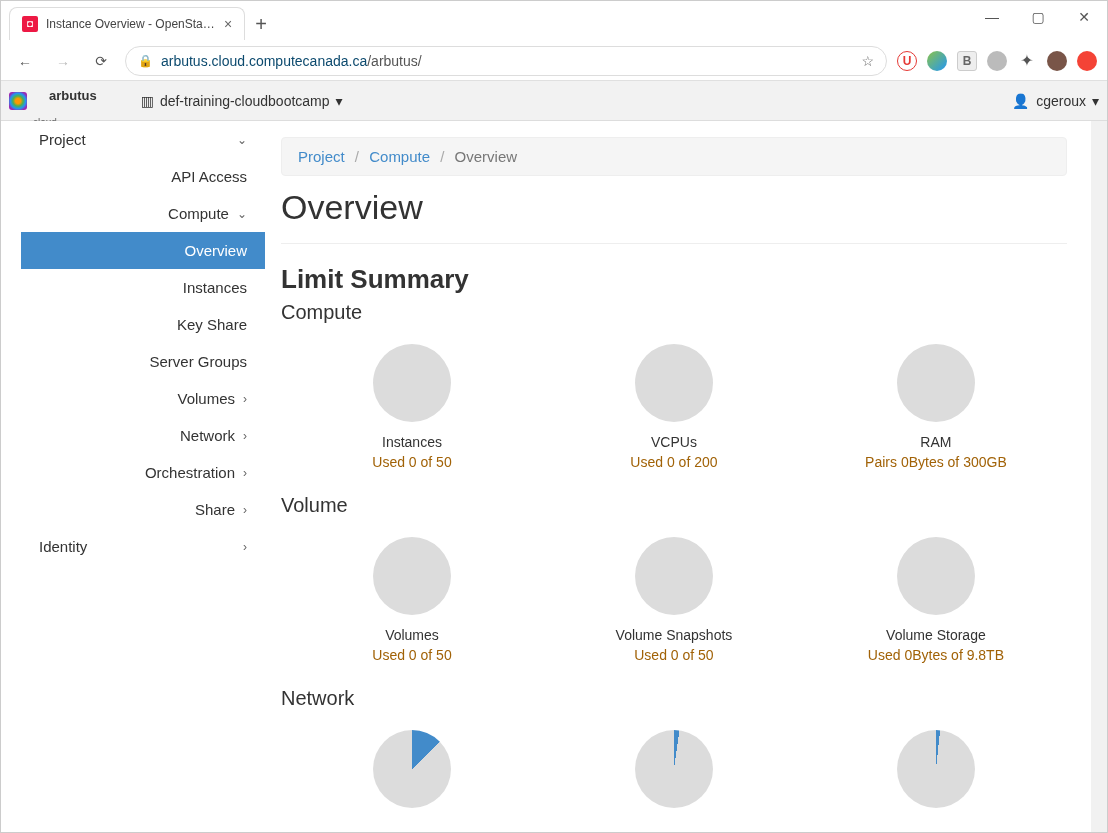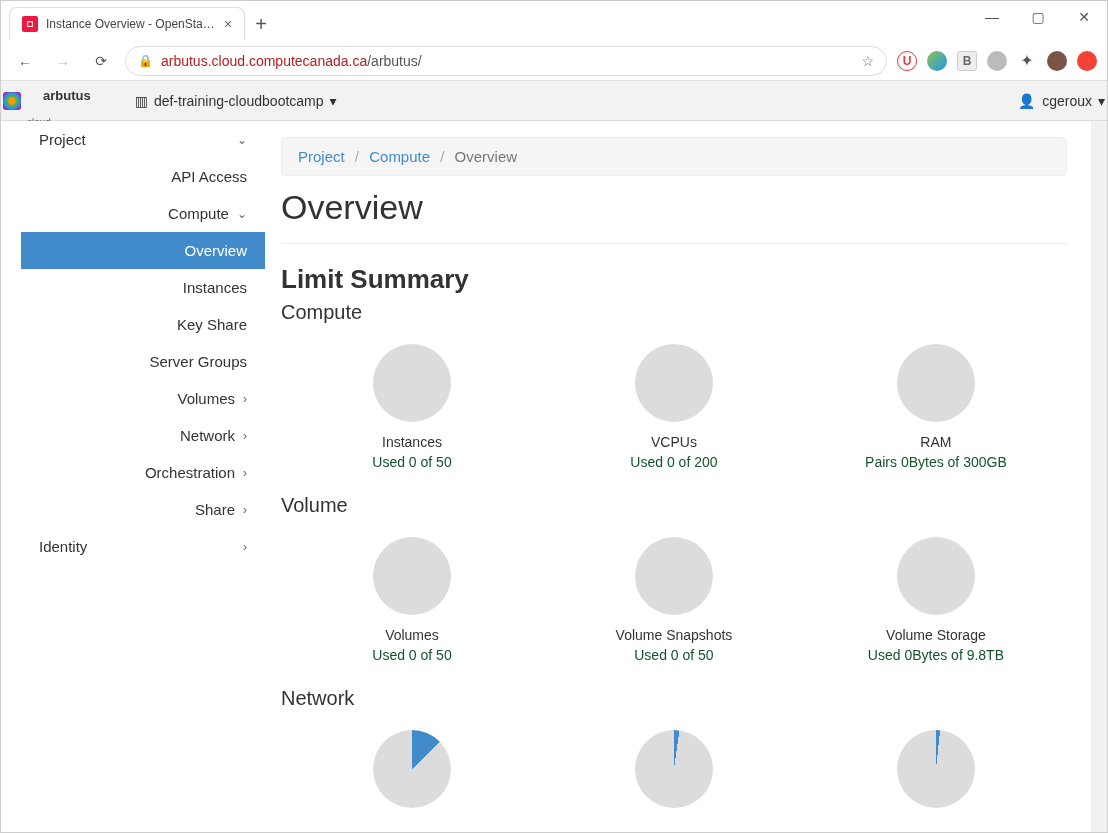--- a/index.html
+++ b/index.html
@@ -17,27 +17,27 @@
 .win-controls { margin-left: auto; display: flex; }
 .win-btn { width: 46px; height: 32px; display: flex; align-items: center; justify-content: center; color: #555; cursor: pointer; }
 
 
 .addr-row { height: 40px; display: flex; align-items: center; padding: 0 10px; gap: 10px; border-bottom: 1px solid #e0e0e0; }
 .nav-btn { width: 28px; height: 28px; display: flex; align-items: center; justify-content: center; color: #555; cursor: pointer; border-radius: 50%; }
 .nav-btn.disabled { color: #bbb; }
 .addr-bar { flex: 1; height: 30px; border: 1px solid #ddd; border-radius: 15px; display: flex; align-items: center; padding: 0 12px; gap: 8px; }
 .addr-bar .lock { color: #666; font-size: 12px; }
 .addr-bar .url { font-size: 14px; color: #555; flex: 1; }
-.addr-bar .url .domain { color: #b91c1c; }
+.addr-bar .url .domain { color: #0c4a6e; }
 .addr-bar .star { color: #666; cursor: pointer; }
 .ext-icons { display: flex; gap: 10px; align-items: center; }
 .ext-icon { width: 20px; height: 20px; border-radius: 50%; display: flex; align-items: center; justify-content: center; font-size: 12px; cursor: pointer; }
 
 
-.app-bar { height: 40px; background: #f2f2f2; border-bottom: 1px solid #ddd; display: flex; align-items: center; padding: 0 2px; gap: 20px; }
+.app-bar { height: 40px; background: #f2f2f2; border-bottom: 1px solid #ddd; display: flex; align-items: center; padding: 0 8px; gap: 20px; }
 .logo { display: flex; align-items: center; gap: 6px; }
 .logo-mark { width: 18px; height: 18px; background: radial-gradient(circle, #ff9800 20%, #4caf50 40%, #2196f3 60%, #9c27b0 80%); border-radius: 3px; }
 .logo-text { font-size: 13px; line-height: 1; }
 .logo-text .main { font-weight: bold; color: #333; }
 .logo-text .sub { font-size: 10px; color: #666; }
 .project-sel { display: flex; align-items: center; gap: 6px; font-size: 14px; color: #333; cursor: pointer; }
 .user-menu { margin-left: auto; display: flex; align-items: center; gap: 6px; font-size: 14px; color: #333; cursor: pointer; }
 
 
 .body { flex: 1; display: flex; overflow: hidden; margin-left: 20px; }
@@ -59,21 +59,21 @@
 h2.section { font-size: 26px; font-weight: 700; color: #333; margin-bottom: 6px; }
 h3.subsection { font-size: 20px; font-weight: 400; color: #333; margin: 6px 0 10px; }
 
 .quota-grid { display: flex; flex-wrap: wrap; }
 .quota-item { width: 33.33%; text-align: center; padding: 10px 0 18px; }
 .pie { width: 78px; height: 78px; margin: 0 auto 12px; border-radius: 50%; background: #dcdcdc; position: relative; }
 .pie.eighth { background: conic-gradient(#428bca 0 45deg, #dcdcdc 45deg 360deg); }
 .pie.sliver { background: conic-gradient(#428bca 0 8deg, #dcdcdc 8deg 360deg); }
 .pie.sliver2 { background: conic-gradient(#428bca 0 6deg, #dcdcdc 6deg 360deg); }
 .quota-item .qlabel { font-size: 14px; color: #333; margin-bottom: 4px; }
-.quota-item .qusage { font-size: 14px; color: #14532d; }
+.quota-item .qusage { font-size: 14px; color: #a16207; }
 
 .scroll-track { width: 16px; background: #f1f1f1; }
 </style>
 </head>
 <body>
 
 <div class="window">
 
   <div class="titlebar">
     <div class="tabs-area">

